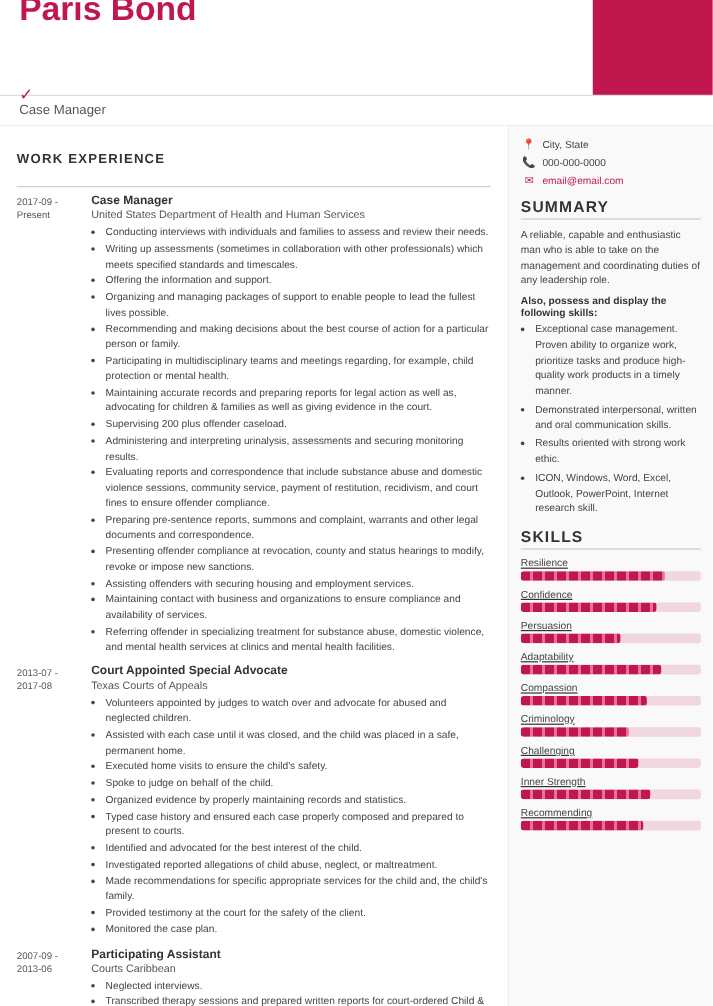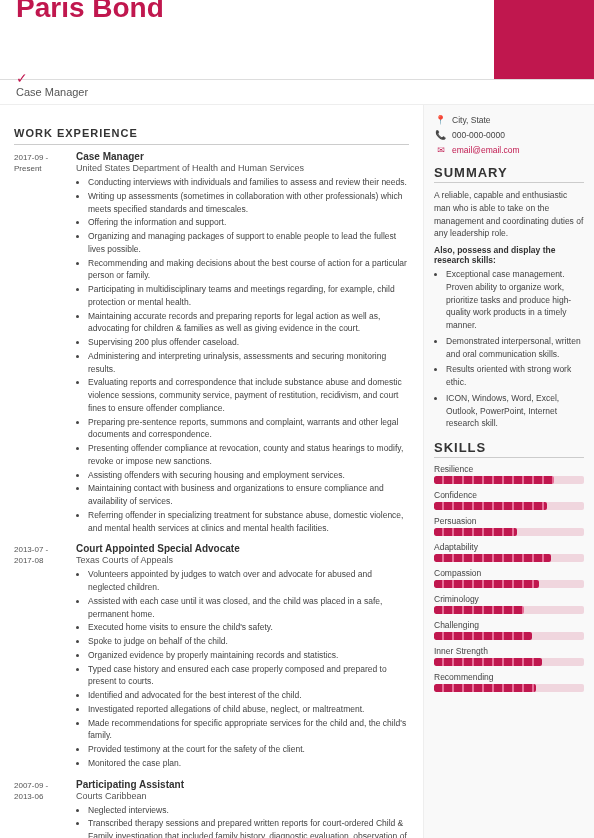--- a/index.html
+++ b/index.html
@@ -65,21 +65,21 @@
 
     .section-title {
       font-size: 11px;
       font-weight: bold;
       text-transform: uppercase;
       letter-spacing: 1px;
       color: #333;
       margin-bottom: 6px;
       margin-top: 10px;
       border-bottom: 1px solid #ccc;
-      padding-bottom: 5px;
+      padding-bottom: 16px;
     }
 
     .experience-item {
       display: flex;
       margin-bottom: 8px;
     }
     .exp-dates {
       width: 62px;
       min-width: 62px;
       font-size: 8px;
@@ -169,20 +169,21 @@
     .also-text {
       font-size: 8.5px;
       font-weight: bold;
       color: #333;
       margin: 5px 0 3px 0;
     }
 
     
     .skill-item {
       margin-bottom: 6px;
+      text-decoration: underline;
     }
     .skill-name {
       font-size: 8.5px;
       color: #444;
       margin-bottom: 2px;
     }
     .skill-bar-bg {
       width: 100%;
       height: 8px;
       background: #f0d6de;
@@ -296,21 +297,21 @@
       <span class="contact-icon">📞</span>
       <span>000-000-0000</span>
     </div>
     <div class="contact-item">
       <span class="contact-icon">✉</span>
       <span class="contact-link">email@email.com</span>
     </div>
 
     <div class="right-section-title">SUMMARY</div>
     <div class="summary-text">A reliable, capable and enthusiastic man who is able to take on the management and coordinating duties of any leadership role.</div>
-    <div class="also-text">Also, possess and display the research skills:</div>
+    <div class="also-text">Also, possess and display the following skills:</div>
     <ul class="summary-bullets" id="summary-bullets">
         <li>Exceptional case management. Proven ability to organize work, prioritize tasks and produce high-quality work products in a timely manner.</li>
         <li>Demonstrated interpersonal, written and oral communication skills.</li>
         <li>Results oriented with strong work ethic.</li>
         <li>ICON, Windows, Word, Excel, Outlook, PowerPoint, Internet research skill.</li>
       </ul>
 
     <div class="right-section-title">SKILLS</div>
     <div id="skills-container">
         <div class="skill-item">

